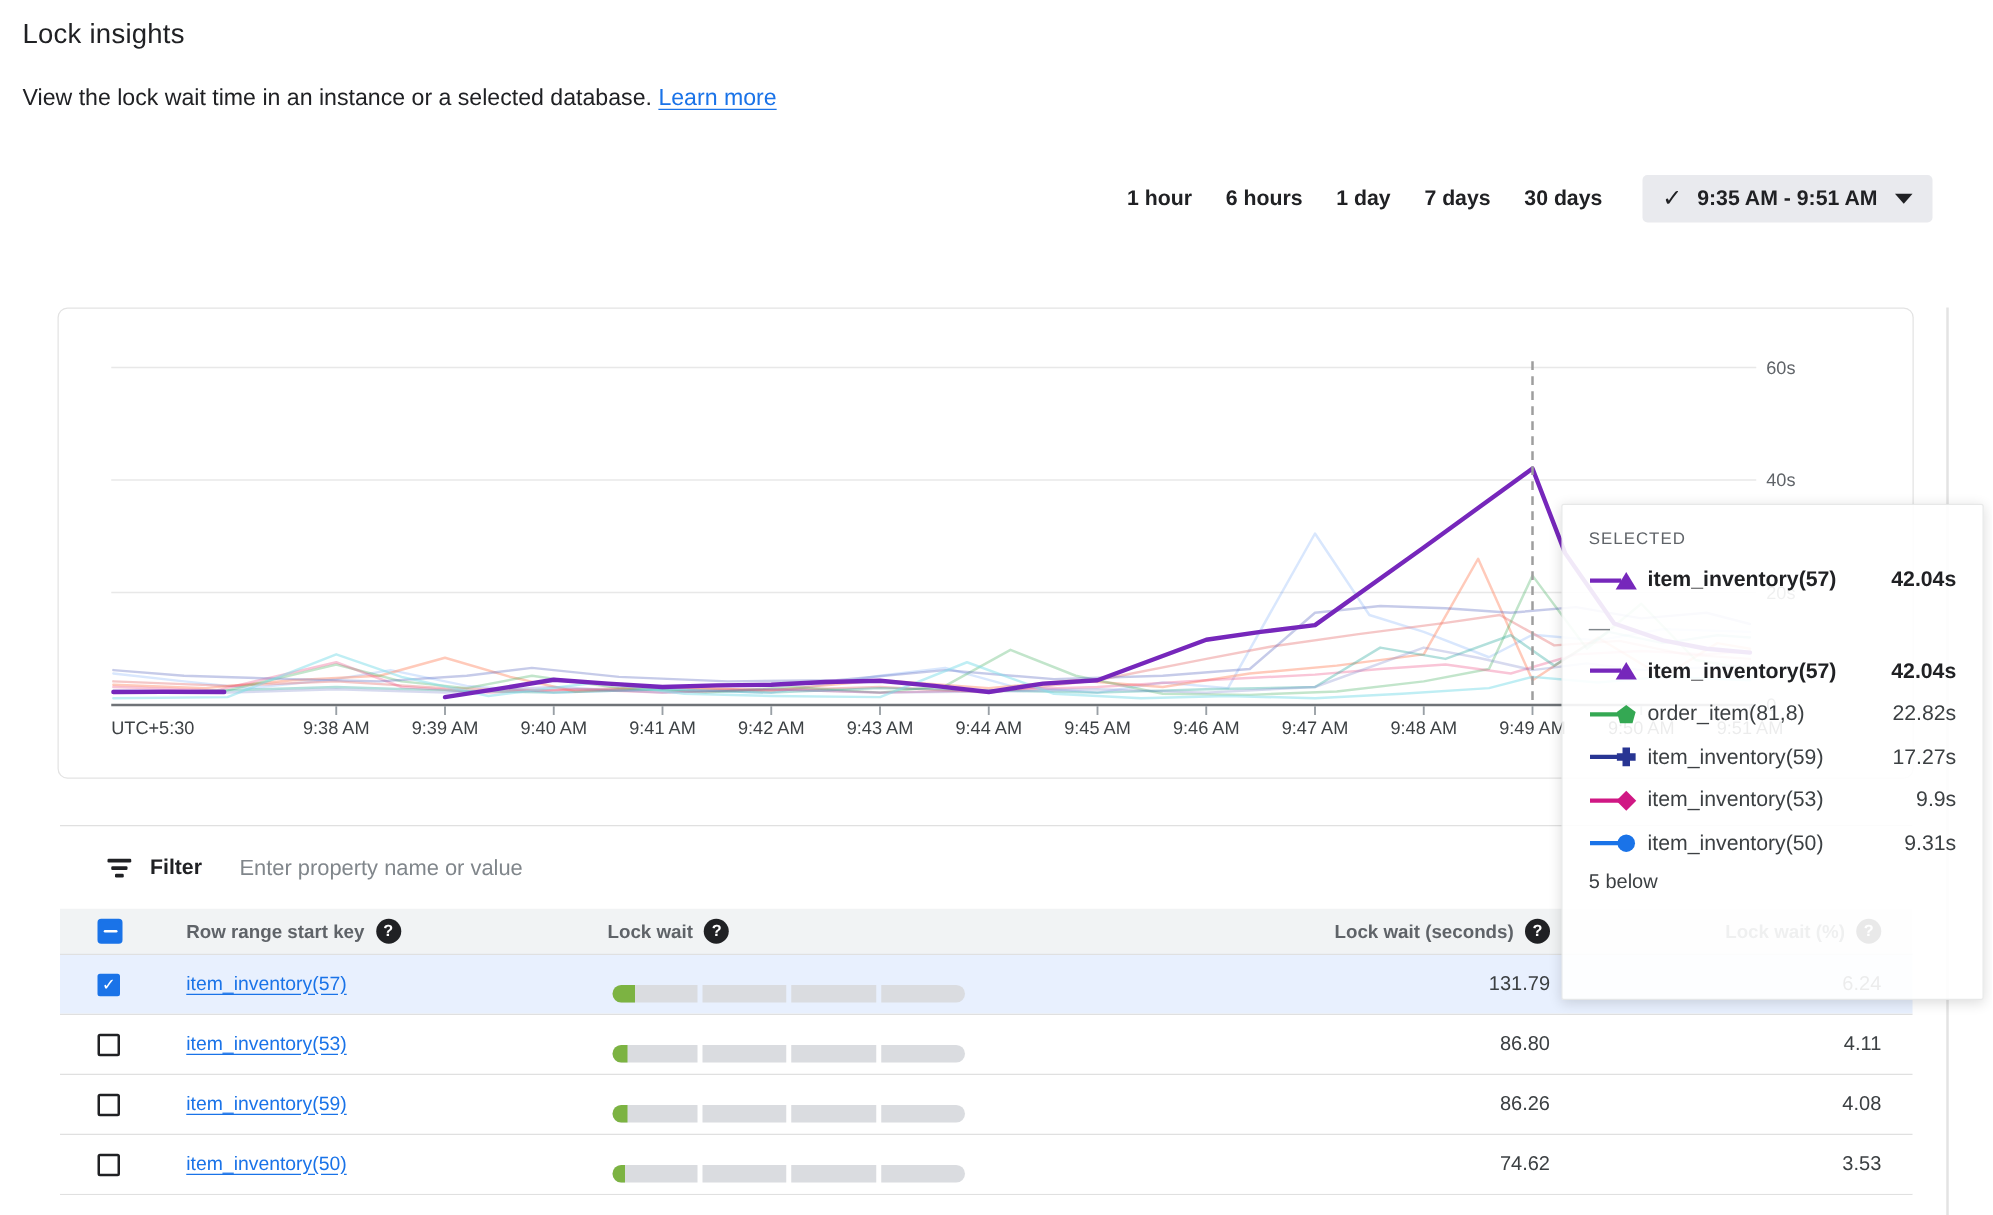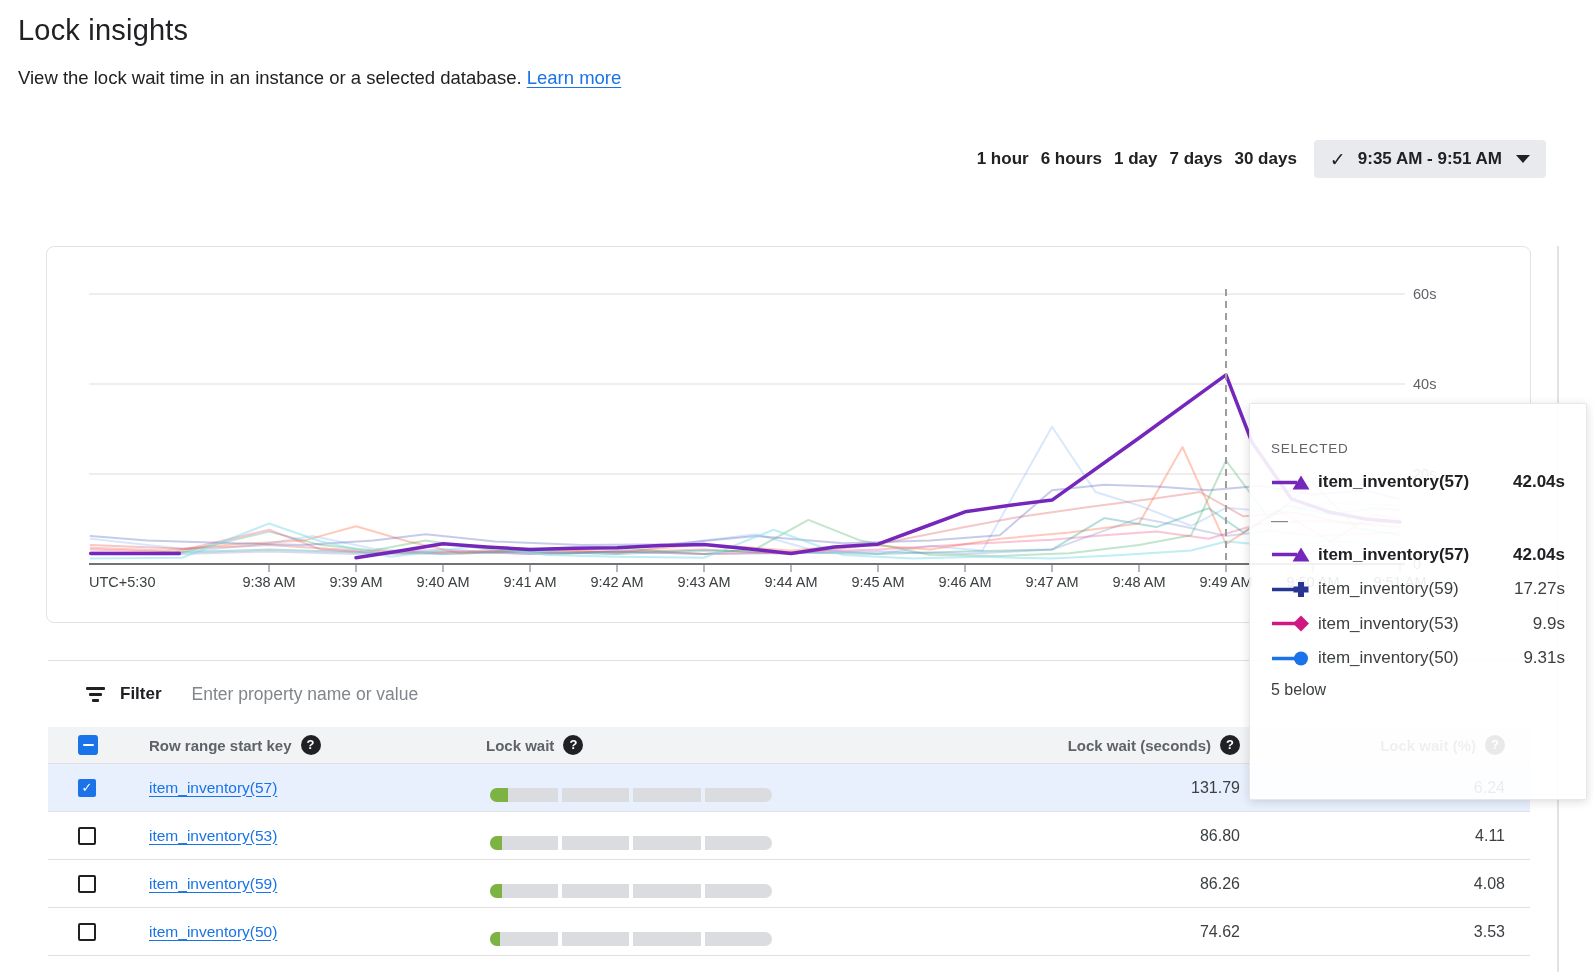--- a/index.html
+++ b/index.html
@@ -1,34 +1,34 @@
 <!DOCTYPE html>
 <html><head>
 <meta charset="utf-8">
 <style>
   * { margin:0; padding:0; box-sizing:border-box; }
   body { background:#fff; font-family:"Liberation Sans","DejaVu Sans",sans-serif; }
   #app { position:relative; width:1594px; height:972px; background:#fff; overflow:hidden; }
 
-  .page-title { position:absolute; left:18px; top:14px; font-size:29px; font-weight:400; color:#202124; letter-spacing:.2px; }
+  .page-title { position:absolute; left:18px; top:14px; font-size:22px; font-weight:400; color:#202124; letter-spacing:.2px; }
   .page-desc  { position:absolute; left:18px; top:67px; font-size:18.5px; color:#202124; }
   .learn-link { color:#1a73e8; text-decoration:underline; text-underline-offset:3px; cursor:pointer; }
 
   
   .db-field { position:absolute; left:18px; top:152px; width:503px; height:54px;
               border:1.5px solid #888c92; border-radius:8px; background:#fff; cursor:pointer; }
   .db-label { position:absolute; left:17px; top:-10px; background:#fff; padding:0 7px;
               font-size:15px; font-weight:700; color:#202124; }
   .db-value { position:absolute; left:21px; top:50%; transform:translateY(-50%); font-size:17px; color:#202124; }
   .caret-down { width:0; height:0; border-left:8px solid transparent; border-right:8px solid transparent;
                 border-top:9px solid #202124; }
   .db-caret { position:absolute; right:26px; top:50%; margin-top:-4px; }
 
   
-  .time-bar { position:absolute; top:140px; right:48px; height:38px; display:flex; align-items:center; gap:12px; }
+  .time-bar { position:absolute; top:140px; right:48px; height:38px; display:flex; align-items:center; gap:27px; }
   .time-option { font-size:17px; font-weight:600; color:#202124; cursor:pointer; white-space:nowrap; }
   .time-chip { display:flex; align-items:center; gap:12px; background:#e9eaee; border-radius:4px;
                height:38px; padding:0 16px; margin-left:5px; cursor:pointer; }
   .chip-check { font-size:19px; font-weight:700; color:#202124; }
   .chip-label { font-size:17px; font-weight:600; color:#202124; white-space:nowrap; }
   .chip-caret { width:0; height:0; border-left:7px solid transparent; border-right:7px solid transparent;
                 border-top:8px solid #202124; margin-left:2px; }
 
   
   .chart-card { position:absolute; left:46px; top:246px; width:1485px; height:377px;
@@ -75,21 +75,21 @@
   .bar-track { position:relative; width:282px; height:14px; }
   .bar-seg { position:absolute; top:0; height:14px; background:#dadce0; }
   .bar-fill { position:absolute; left:0; top:0; height:14px; background:#7cb342; border-radius:7px 0 0 7px; }
 
   
   .chart-tooltip { position:absolute; left:1249px; top:403px; width:338px; height:397px;
                    background:rgba(255,255,255,.9); border:1px solid rgba(60,64,67,.12);
                    box-shadow:0 2px 10px rgba(0,0,0,.14); border-radius:2px; z-index:40;
                    padding:19px 21px 0 21px; }
   .tt-date { font-size:19px; color:#5f6368; }
-  .tt-selected { margin-top:18px; font-size:13.5px; color:#5f6368; letter-spacing:.8px; }
+  .tt-selected { margin-top:0; font-size:13.5px; color:#5f6368; letter-spacing:.8px; }
   .tt-row { display:flex; align-items:center; height:34.5px; }
   .tt-row.sel { margin-top:9px; }
   .tt-swatch { width:44px; flex:0 0 44px; height:17px; }
   .tt-name { font-size:17px; color:#3c4043; margin-left:3px; white-space:nowrap; }
   .tt-val  { margin-left:auto; font-size:17px; color:#3c4043; }
   .tt-bold { font-weight:700; color:#202124; }
   .tt-div { color:#80868b; font-size:17px; margin:11px 0 7px; }
   .tt-note { margin-top:5px; font-size:16px; color:#3c4043; }
 </style>
 </head>
@@ -234,20 +234,28 @@
         <div class="tt-row">
           <svg width="44" height="17" class="tt-swatch">
             <line x1="1" x2="26" y1="8.5" y2="8.5" stroke="#7627bb" stroke-width="3.5"></line>
             <polygon points="30,1.5 38.5,15.5 21.5,15.5" fill="#7627bb"></polygon>
           </svg>
           <span class="tt-name tt-bold">item_inventory(57)</span>
           <span class="tt-val tt-bold">42.04s</span>
         </div>
         <div class="tt-row">
           <svg width="44" height="17" class="tt-swatch">
+            <line x1="1" x2="26" y1="8.5" y2="8.5" stroke="#34a853" stroke-width="3.5"></line>
+            <polygon points="30,1 37.5,6.5 35,15.5 25,15.5 22.5,6.5" fill="#34a853"></polygon>
+          </svg>
+          <span class="tt-name">order_item(81,8)</span>
+          <span class="tt-val">22.82s</span>
+        </div>
+        <div class="tt-row">
+          <svg width="44" height="17" class="tt-swatch">
             <line x1="1" x2="26" y1="8.5" y2="8.5" stroke="#283593" stroke-width="3.5"></line>
             <path d="M27 1h6v4.5h4.5v6H33V16h-6v-4.5h-4.5v-6H27z" fill="#283593"></path>
           </svg>
           <span class="tt-name">item_inventory(59)</span>
           <span class="tt-val">17.27s</span>
         </div>
         <div class="tt-row">
           <svg width="44" height="17" class="tt-swatch">
             <line x1="1" x2="26" y1="8.5" y2="8.5" stroke="#d01884" stroke-width="3.5"></line>
             <polygon points="30,0.5 38,8.5 30,16.5 22,8.5" fill="#d01884"></polygon>

